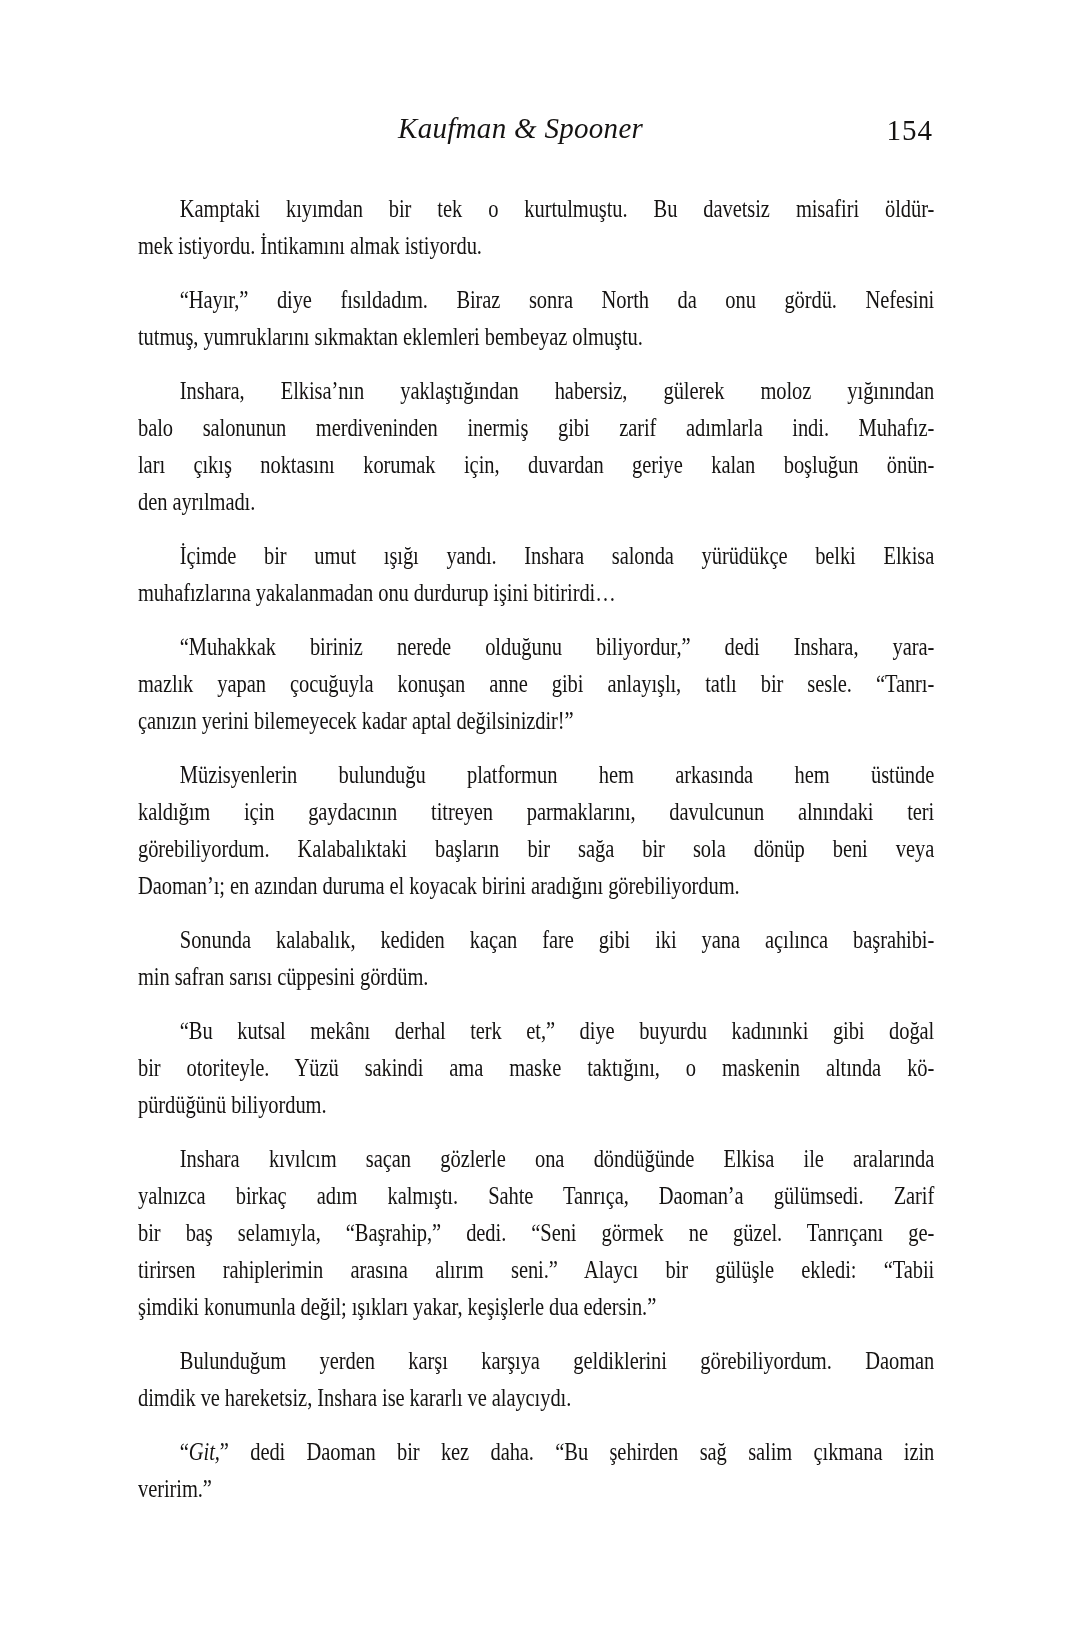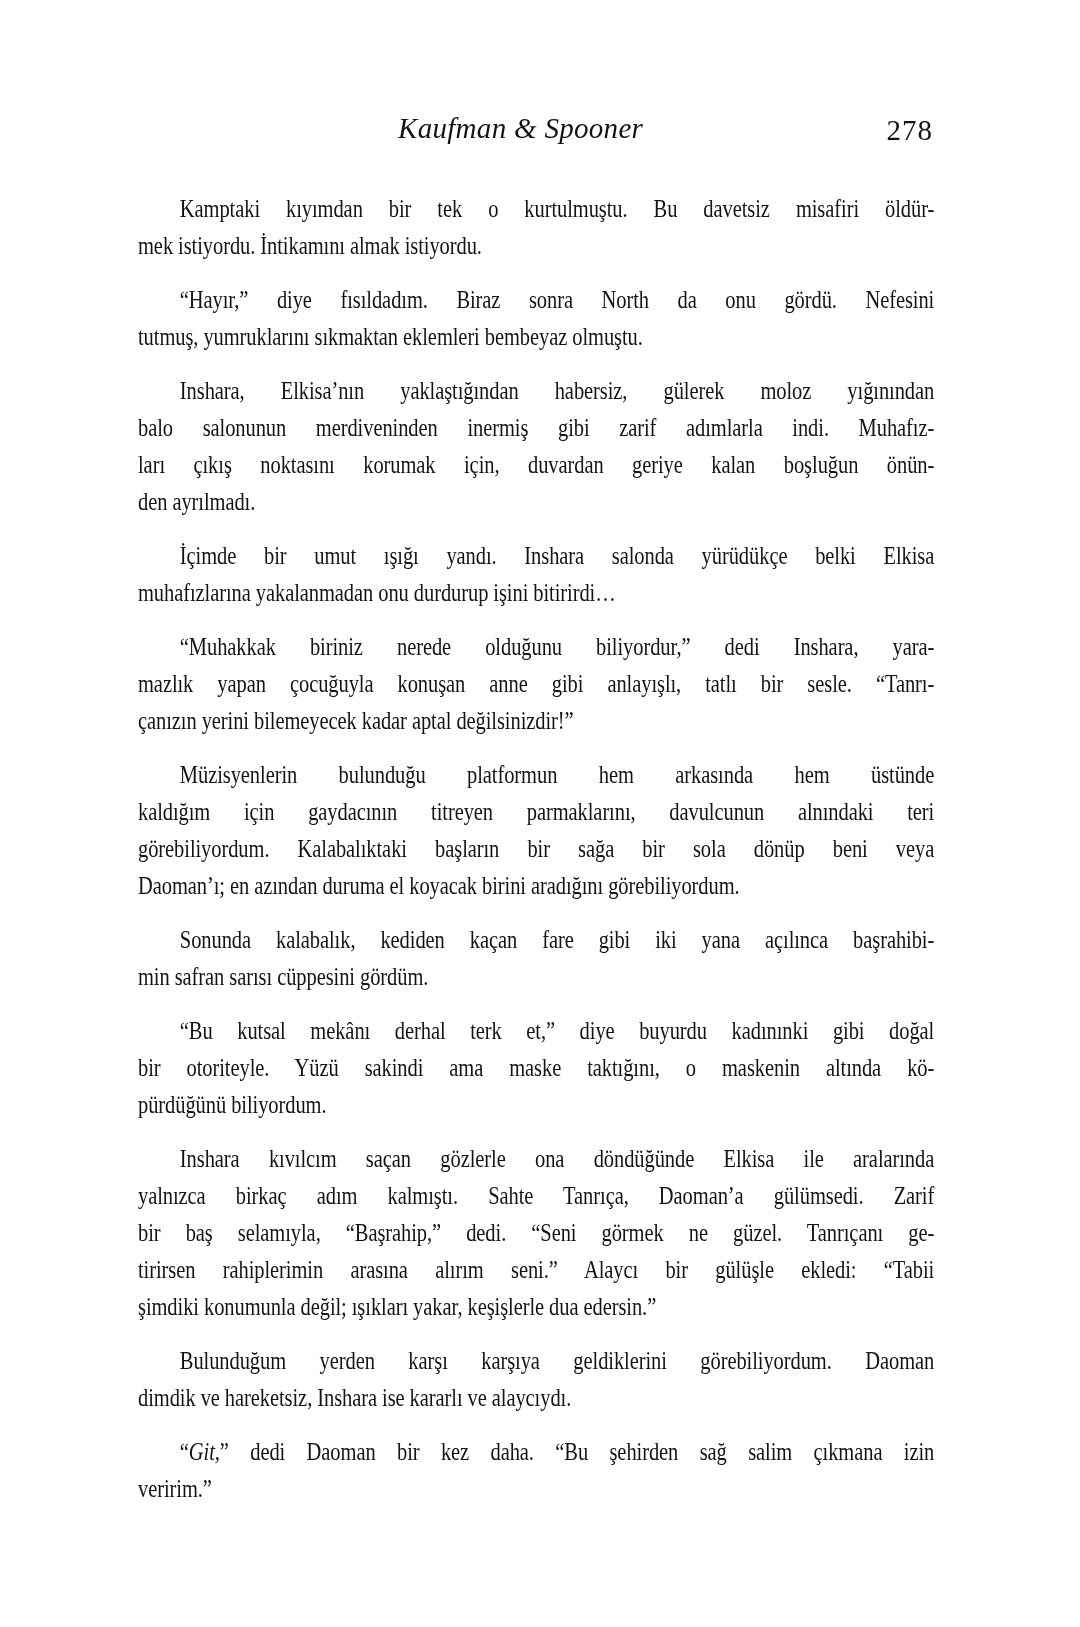--- a/index.html
+++ b/index.html
@@ -47,21 +47,21 @@
   }
   .line.lastline { text-align-last: left; }
   .line.first { text-indent: 51px; }
   .it { font-style: italic; }
 </style>
 </head>
 <body>
 
 <div class="page">
   <div class="running-head-title">Kaufman &amp; Spooner</div>
-  <div class="page-number">278</div>
+  <div class="page-number">154</div>
   <div class="body-text">
       <div class="para">
         <div class="line first"><span>Kamptaki kıyımdan bir tek o kurtulmuştu. Bu davetsiz misafiri öldür-</span></div>
         <div class="line lastline"><span>mek istiyordu. İntikamını almak istiyordu.</span></div>
       </div>
       <div class="para">
         <div class="line first"><span>“Hayır,” diye fısıldadım. Biraz sonra North da onu gördü. Nefesini</span></div>
         <div class="line lastline"><span>tutmuş, yumruklarını sıkmaktan eklemleri bembeyaz olmuştu.</span></div>
       </div>
       <div class="para">

